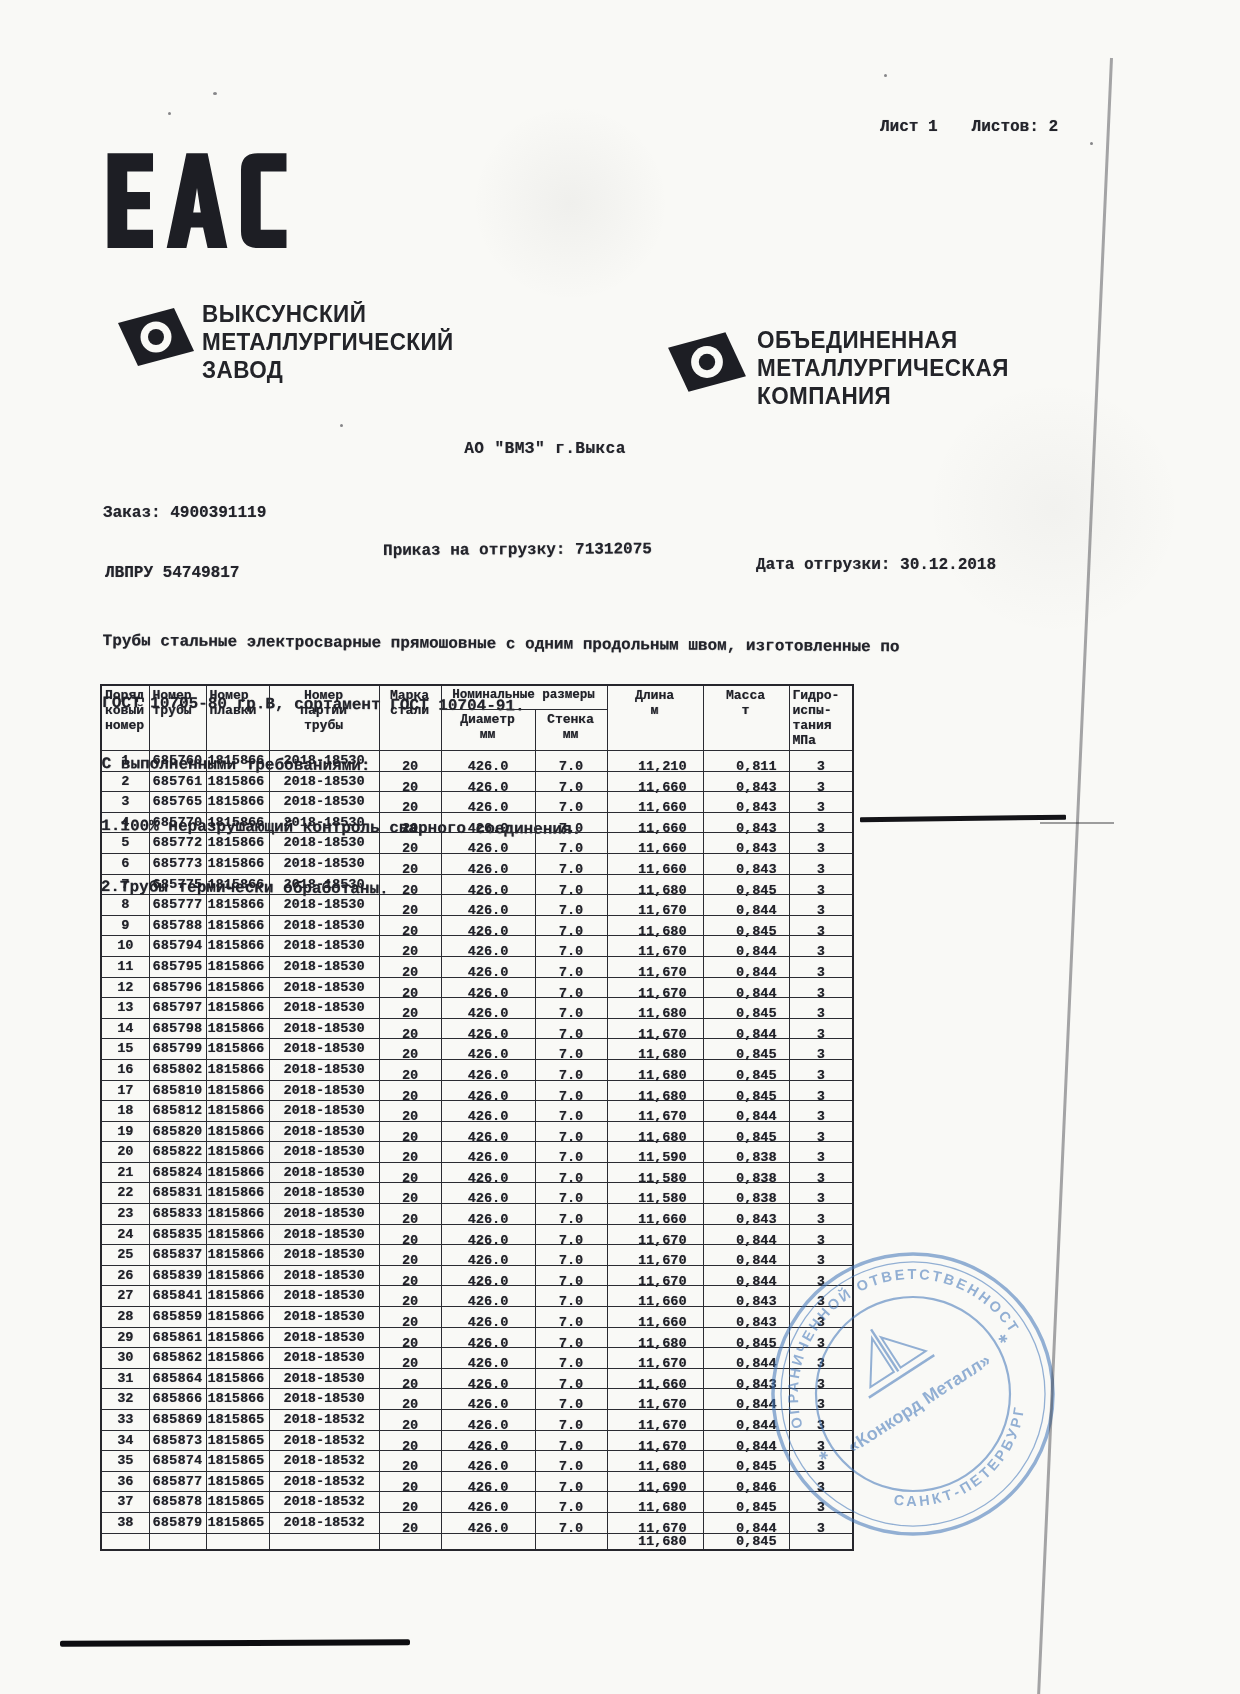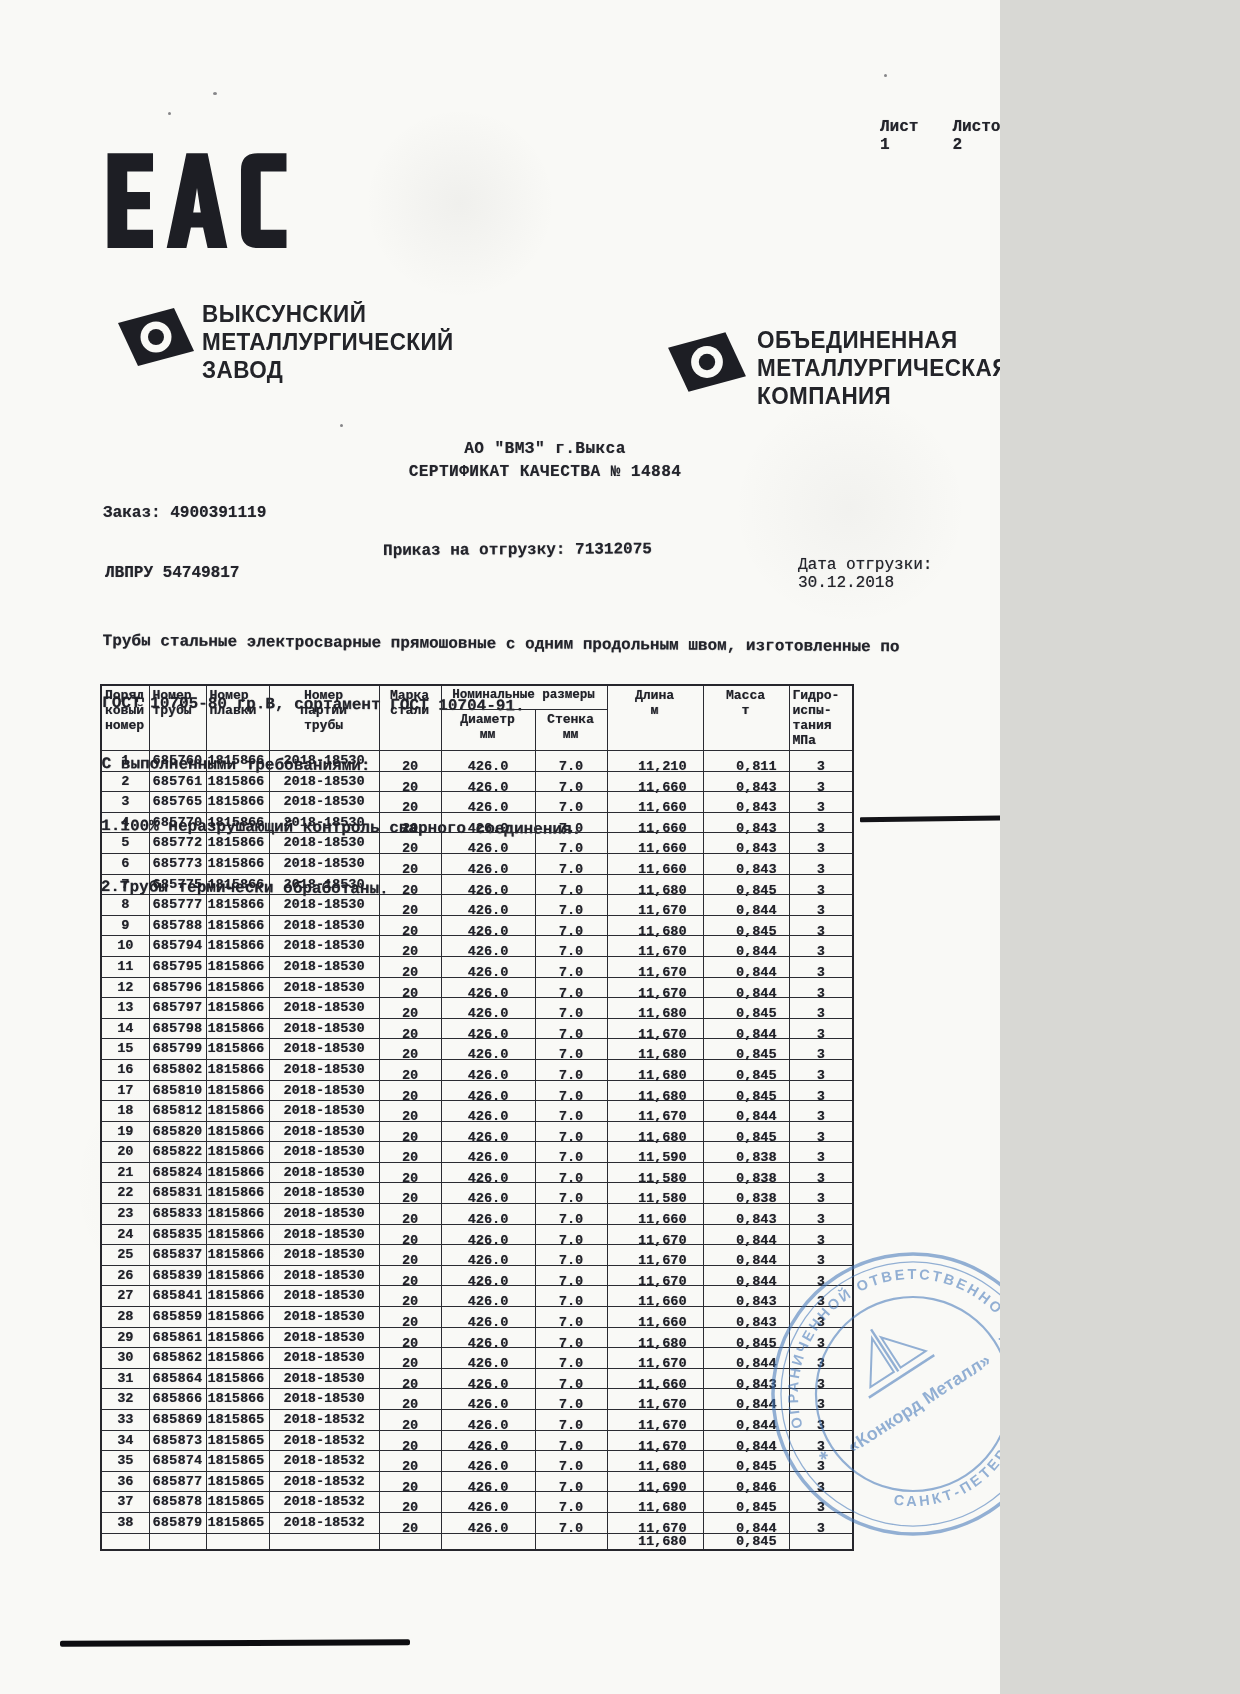--- a/index.html
+++ b/index.html
@@ -1,17 +1,17 @@
 <!DOCTYPE html>
 <html><head>
 <meta charset="utf-8">
 <style>
   html,body{margin:0;padding:0;background:#d8d8d4;}
   .page{
-    position:relative; width:1000px; height:1694px; overflow:hidden;
+    position:relative; width:1240px; height:1694px; overflow:hidden;
     background:
       radial-gradient(circle at 46% 12%, rgba(60,60,60,.05), rgba(0,0,0,0) 6%),
       radial-gradient(circle at 85% 30%, rgba(60,60,60,.04), rgba(0,0,0,0) 8%),
       radial-gradient(circle at 20% 70%, rgba(60,60,60,.03), rgba(0,0,0,0) 9%),
       #f9f9f6;
     font-family:"Liberation Mono","DejaVu Sans Mono",monospace;
     color:#23242b;
   }
   .typed{ text-shadow:0.3px 0.3px 0.7px rgba(25,25,35,.55); }
   .abs{ position:absolute; }
@@ -29,21 +29,21 @@
   .vmz-name{ top:300px; left:202px;}
   .omk-icon{ top:330px; left:666px;}
   .omk-name{ top:326px; left:757px;}
 
   .cert-title{ top:438px; left:310px; width:470px; text-align:center; font-size:16px;
     line-height:23px; font-weight:600; letter-spacing:.5px;}
 
   .ord-zakaz{ top:504px; left:103px; font-size:16px; font-weight:600;}
   .ord-prikaz{ top:541px; left:383px; font-size:16px; font-weight:600; transform:rotate(-.4deg);}
   .ord-lvpru{ top:564px; left:105px; font-size:16px; font-weight:600;}
-  .ord-date{ top:556px; left:798px; font-size:16px; font-weight:400;}
+  .ord-date{ top:556px; left:756px; font-size:16px; font-weight:700;}
 
   .descr{ top:590px; left:103px; width:900px; font-size:16px; line-height:20.5px;
     font-weight:600; white-space:pre; transform:rotate(.45deg); transform-origin:0 0;}
 
   
   .tblwrap{ top:684px; left:100px;border-radius:9px; }
   table{ border-collapse:collapse; table-layout:fixed; width:752px;
     font-family:"Liberation Mono","DejaVu Sans Mono",monospace;
     font-size:13.5px; font-weight:700; color:#212229;}
   th,td{ border:1.4px solid #2b2c32; padding:0; }
@@ -113,21 +113,20 @@
       <circle cx="40" cy="31" r="15.5" fill="#f9f9f6"></circle>
       <circle cx="40" cy="31" r="8" fill="#1d1e24"></circle>
     </svg>
   </div>
   <div class="abs omk-name logoname">ОБЪЕДИНЕННАЯ
 МЕТАЛЛУРГИЧЕСКАЯ
 КОМПАНИЯ</div>
 
   <div class="abs cert-title typed">
     <div>АО "ВМЗ" г.Выкса</div>
-    <div>СЕРТИФИКАТ КАЧЕСТВА № 14884</div>
   </div>
 
   <div class="abs ord-zakaz typed">Заказ: 4900391119</div>
   <div class="abs ord-prikaz typed">Приказ на отгрузку: 71312075</div>
   <div class="abs ord-lvpru typed">ЛВПРУ  54749817</div>
   <div class="abs ord-date typed">Дата отгрузки: 30.12.2018</div>
 
   <div class="abs descr typed">
     <div>Трубы стальные электросварные прямошовные с одним продольным швом, изготовленные по</div>
     <div>ГОСТ 10705-80 гр.В, сортамент ГОСТ 10704-91.</div>

